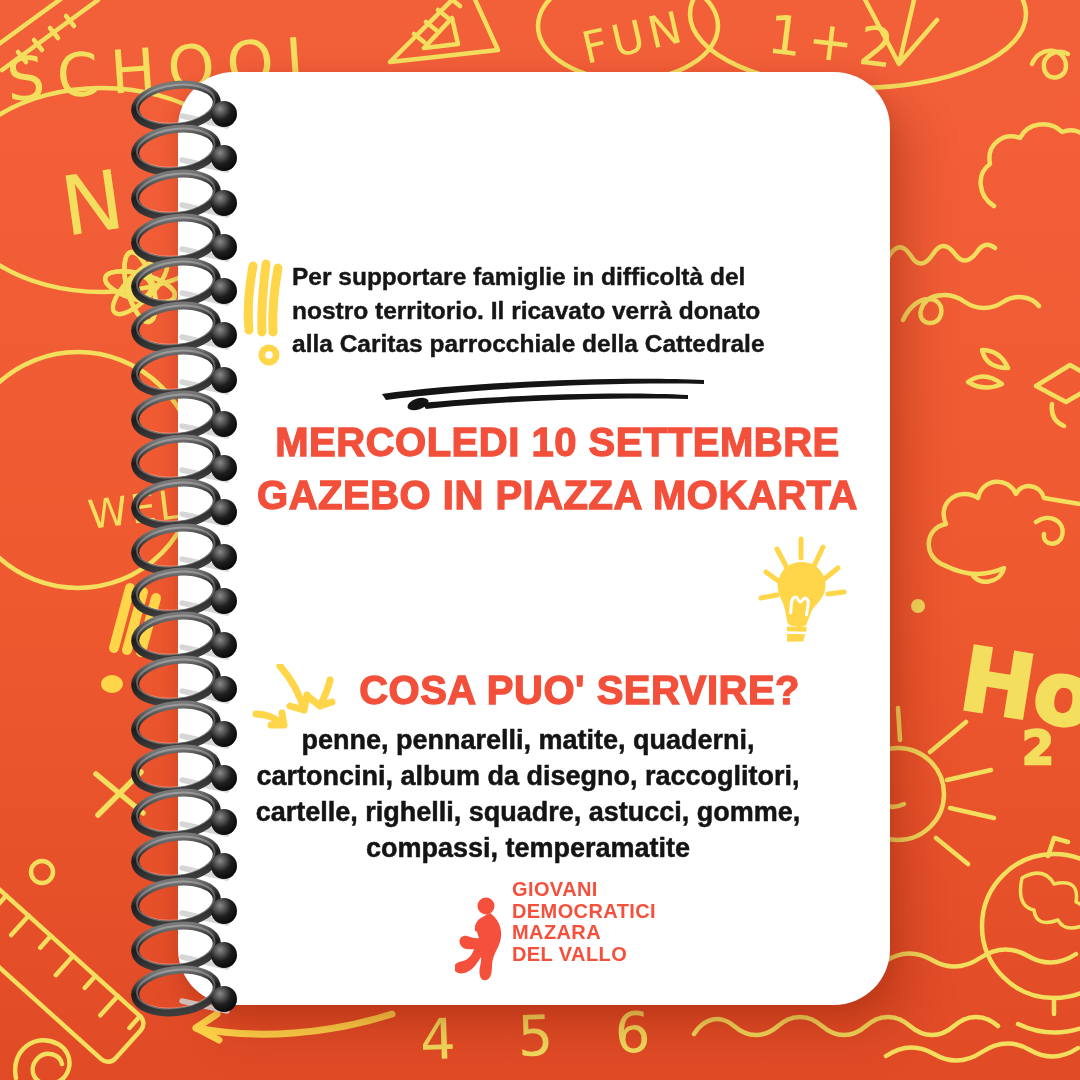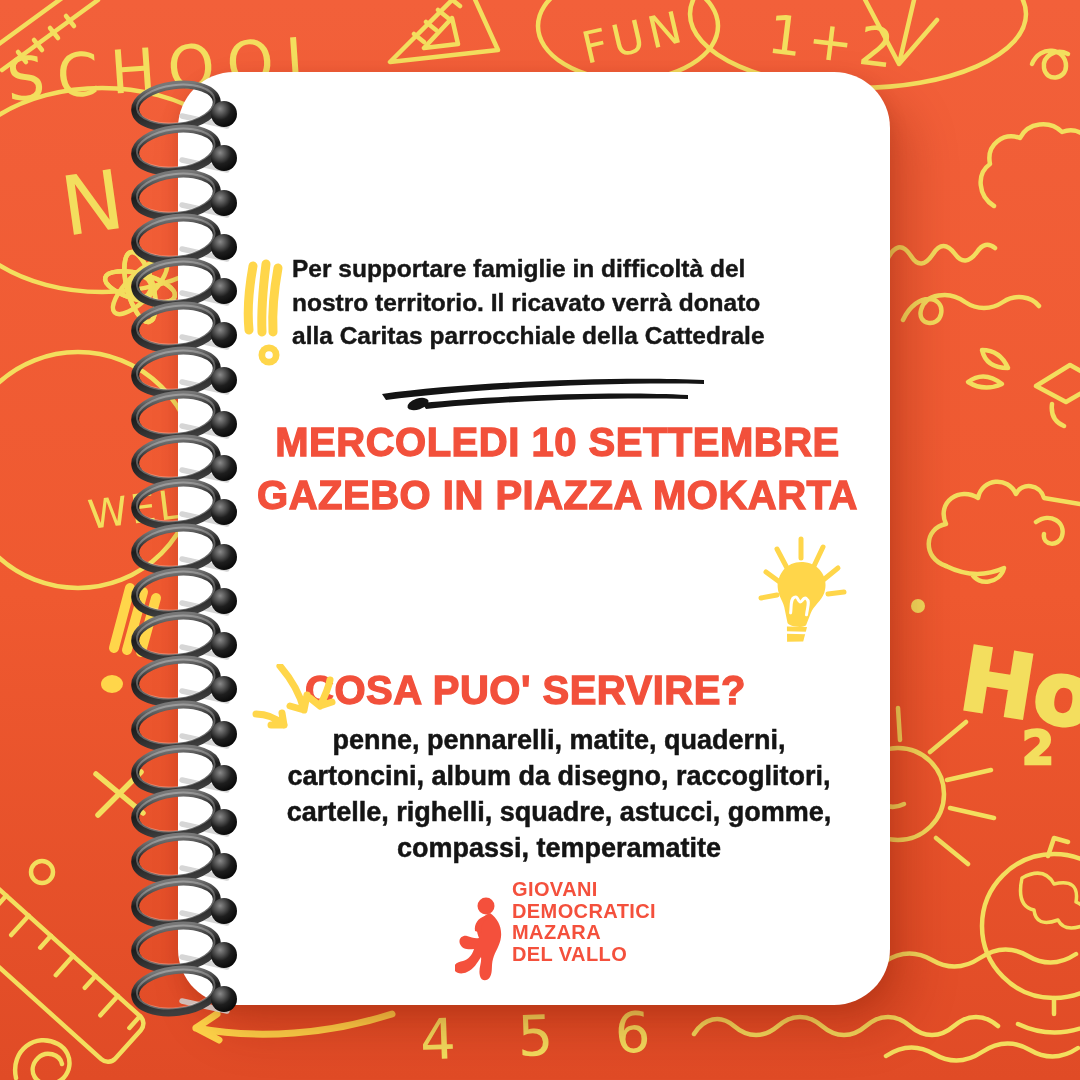--- a/index.html
+++ b/index.html
@@ -18,41 +18,41 @@
   }
   .content{z-index:3;}
   .spiral{position:absolute;left:0;top:0;z-index:4;}
   .pre{white-space:pre-line;}
   .title{
     left:235px;top:124px;width:640px;text-align:center;
     color:#F2503B;font-weight:bold;font-size:50px;line-height:62px;letter-spacing:1px;
     -webkit-text-stroke:1.6px #F2503B;
   }
   .intro{
-    left:292px;top:252px;width:580px;text-align:left;
+    left:292px;top:260px;width:580px;text-align:left;
     color:#161616;font-weight:bold;font-size:24.5px;line-height:33.5px;
     -webkit-text-stroke:.4px #161616;
   }
   .date-block{
     left:240px;top:416px;width:635px;text-align:center;
     color:#F2503B;font-weight:bold;font-size:40px;line-height:53px;letter-spacing:.5px;
     -webkit-text-stroke:1.3px #F2503B;
   }
   .times{
     left:300px;top:548px;width:450px;text-align:center;
     color:#141414;font-weight:bold;font-size:32px;line-height:40px;
     -webkit-text-stroke:.7px #141414;
   }
   .section-title{
-    left:305px;top:668px;width:480px;text-align:left;
+    left:320px;top:668px;width:480px;text-align:right;
     color:#F2503B;font-weight:bold;font-size:40px;letter-spacing:.5px;
     -webkit-text-stroke:1.3px #F2503B;
   }
   .items{
-    left:239px;top:722px;width:640px;text-align:center;
+    left:208px;top:722px;width:640px;text-align:center;
     color:#141414;font-weight:bold;font-size:27px;line-height:36px;
     -webkit-text-stroke:.5px #141414;
   }
   .logo-text{
     left:512px;top:879px;color:#F4503C;font-weight:bold;
     font-size:20px;line-height:21.5px;letter-spacing:.4px;
   }
   .yl-text{font-family:"DejaVu Sans",sans-serif;fill:#F3DE5E;}
 </style>
 </head>

